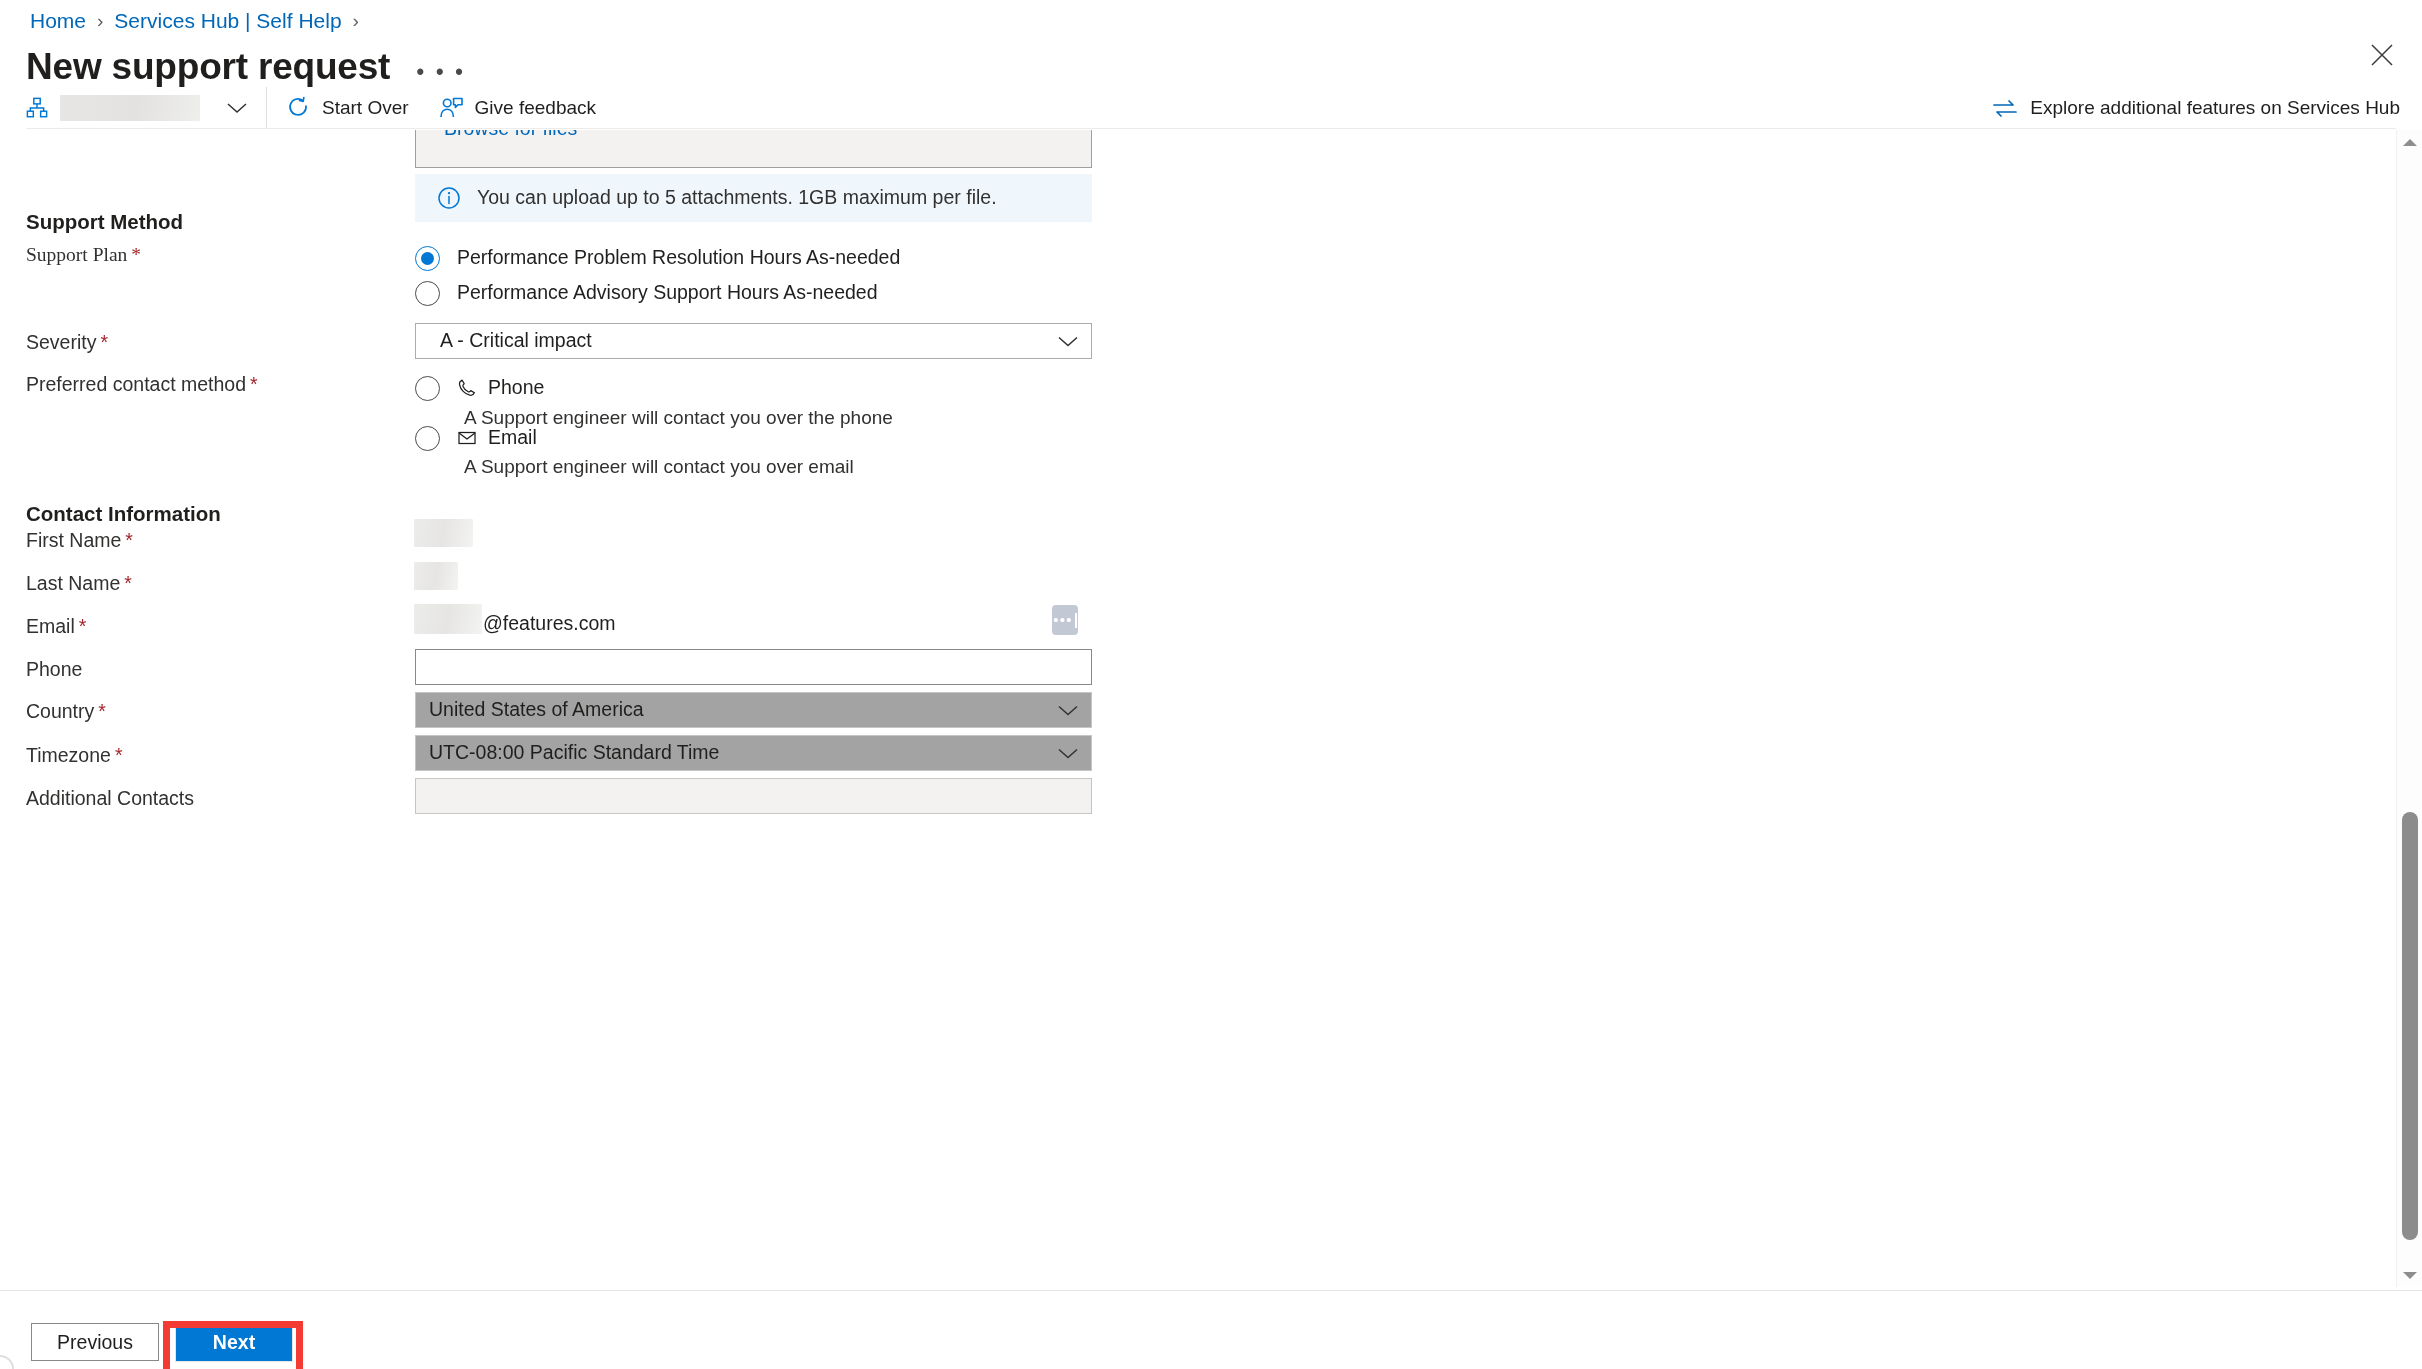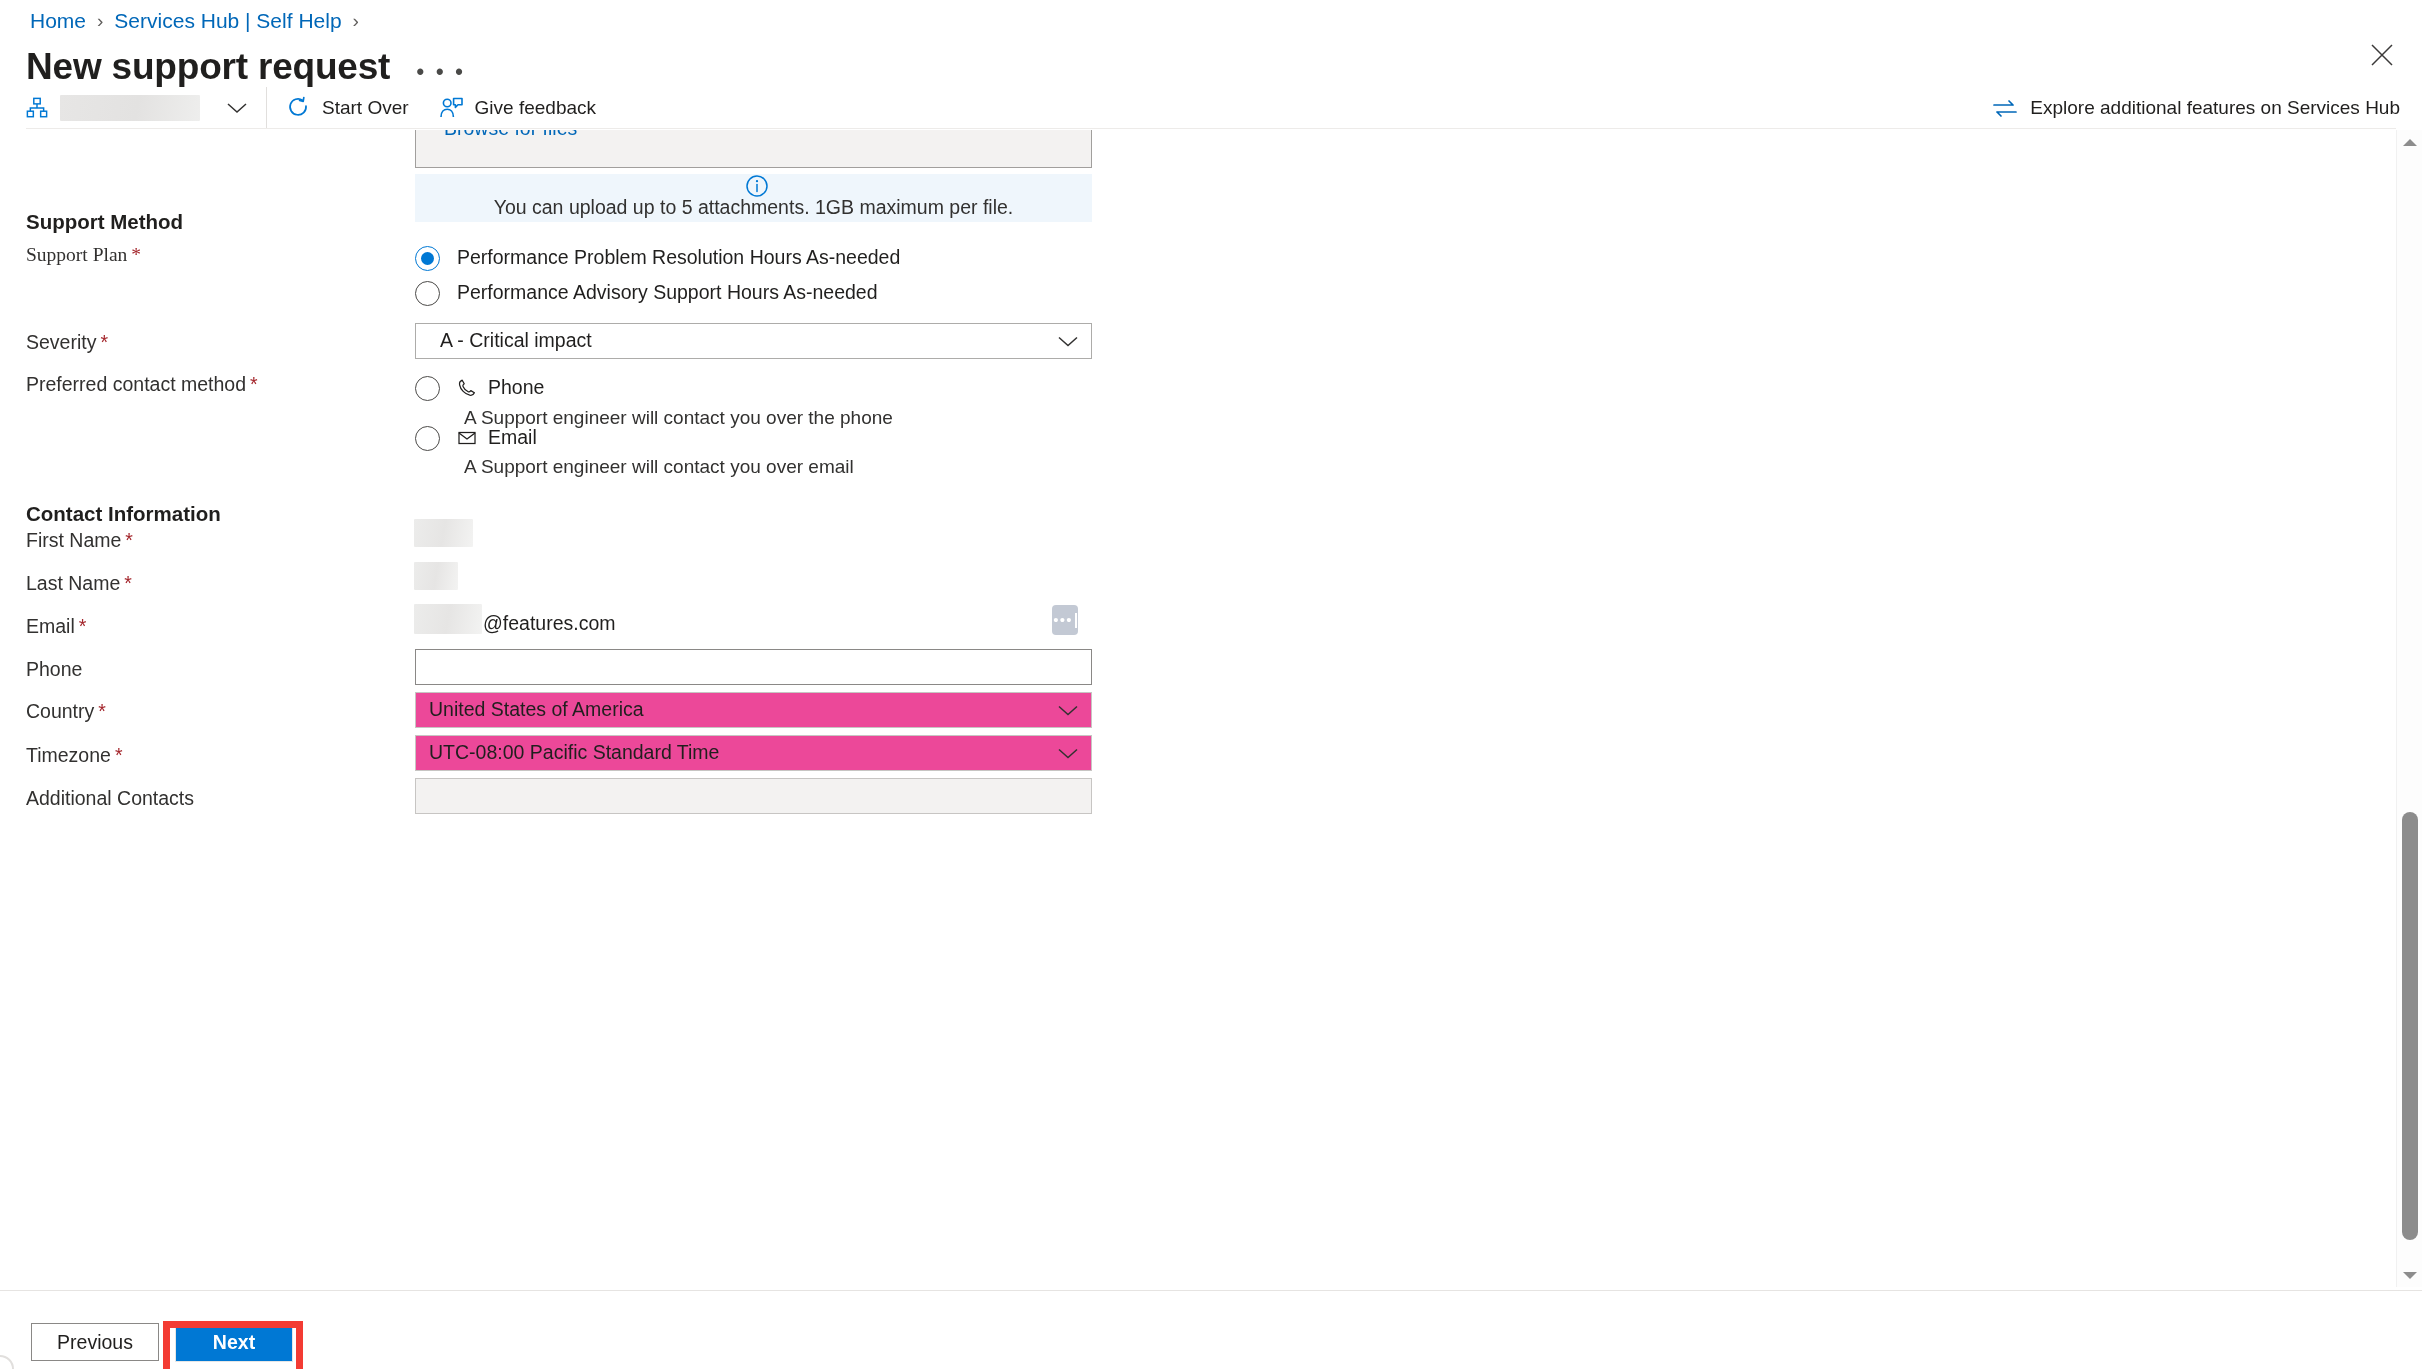--- a/index.html
+++ b/index.html
@@ -185,21 +185,20 @@
     line-height: 1;
     white-space: nowrap;
   }
   #upload-note {
     position: absolute;
     left: 415px; top: 44px;
     width: 677px; height: 48px;
     background: #eff6fc;
     display: flex;
     align-items: center;
-    flex-direction: column;
   }
   #upload-note .info-ico { margin-left: 22px; margin-right: 16px; display:flex; }
   #upload-note .note-txt { font-size: 19.5px; color: #323130; line-height:1; white-space: nowrap; }
 
   
   .radio-row { position: absolute; display: flex; align-items: flex-start; cursor: pointer; }
   .radio {
     width: 25px; height: 25px;
     border-radius: 50%;
     border: 1.8px solid #4b4a48;
@@ -239,21 +238,21 @@
   .ctl {
     position: absolute;
     left: 415px;
     width: 677px;
     height: 36px;
     display: flex;
     align-items: center;
     cursor: pointer;
   }
   .ctl.dd-white { background:#ffffff; border:1px solid #adacaa;padding-left:11px; }
-  .ctl.dd-grey  { background:#ec4899; border:1px solid #c7c5c3; }
+  .ctl.dd-grey  { background:#a3a3a3; border:1px solid #c7c5c3; }
   .ctl.inp-white{ background:#ffffff; border:1px solid #8a8886; cursor: text; }
   .ctl.inp-grey { background:#f3f2f1; border:1px solid #c7c5c3; cursor: text; }
   .ctl .ctl-val {
     margin-left: 13px;
     font-size: 19.5px;
     color: #201f1e;
     line-height: 1;
     white-space: nowrap;
     flex: 1;
     overflow: hidden;

